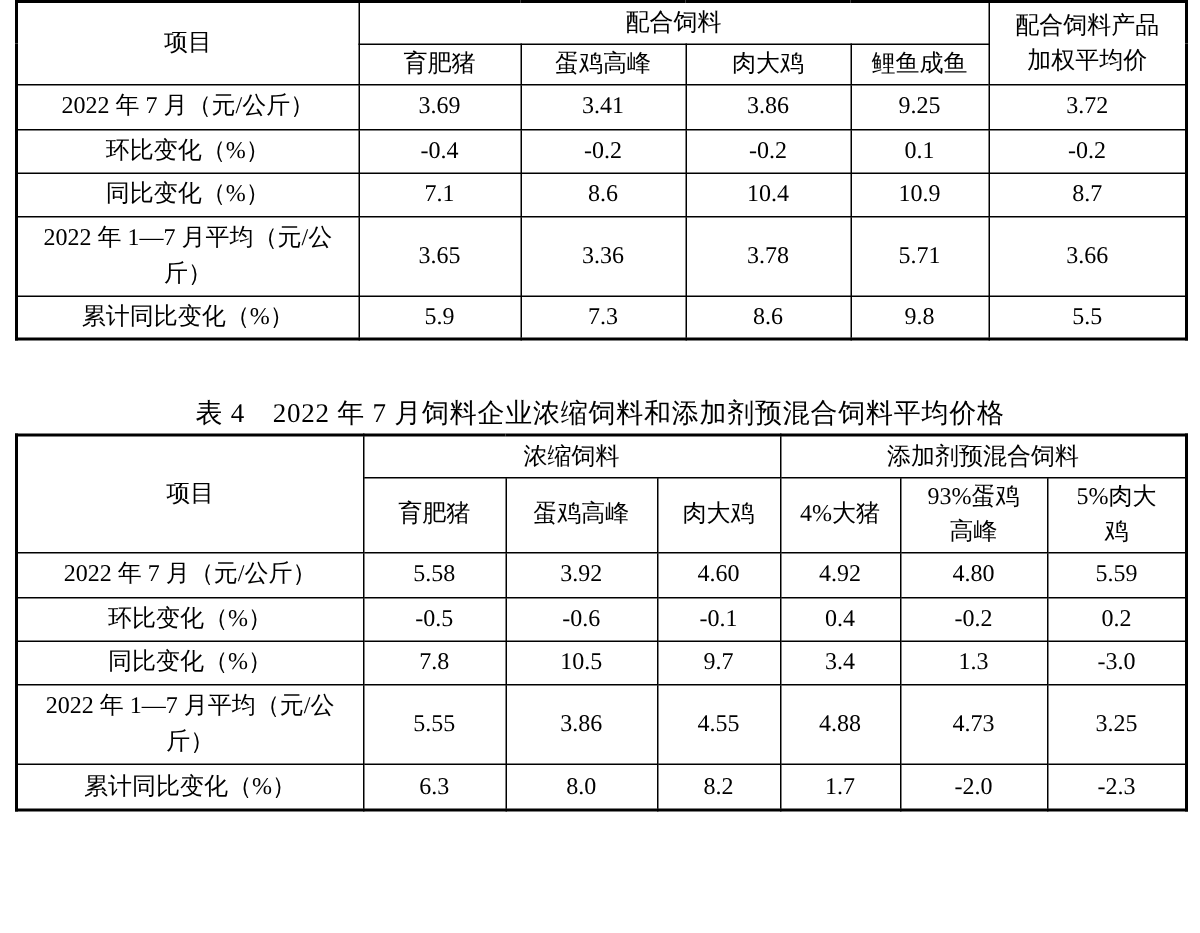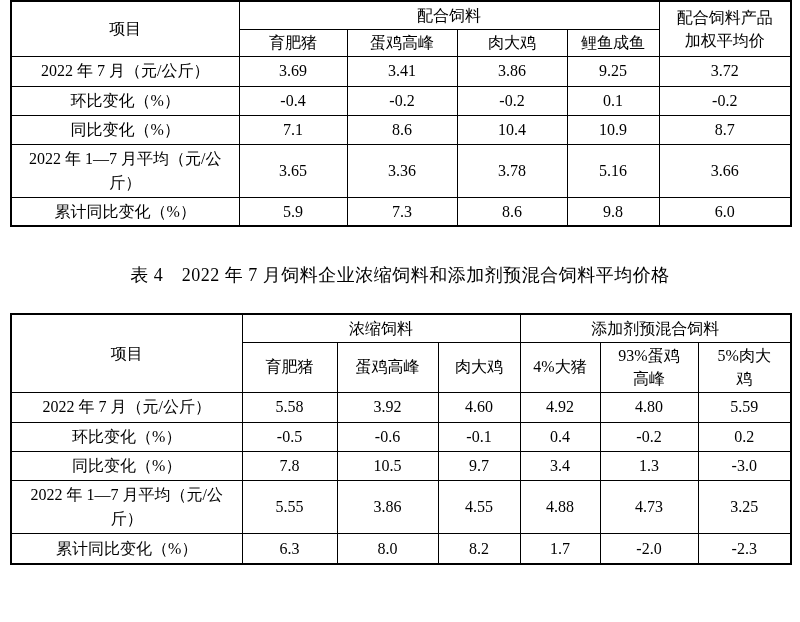--- a/index.html
+++ b/index.html
@@ -21,21 +21,21 @@
   .table-title {
     text-align: center;
     font-size: 18px;
     line-height: 22px;
     margin-top: 12px;
     margin-bottom: 18px;
     letter-spacing: 0.5px;
   }
   .table-title.t4title {
     margin-top: 37px;
-    margin-bottom: 27px;
+    margin-bottom: 3px;
   }
   table.data-table {
     width: 780px;
     table-layout: fixed;
     border-collapse: collapse;
     border: 2px solid #000000;
     font-size: 16px;
   }
   table.data-table td {
     border: 1px solid #000000;
@@ -117,30 +117,30 @@
           <td>8.6</td>
           <td>10.4</td>
           <td>10.9</td>
           <td>8.7</td>
         </tr>
         <tr>
           <td>2022 年 1—7 月平均（元/公斤）</td>
           <td>3.65</td>
           <td>3.36</td>
           <td>3.78</td>
-          <td>5.16</td>
+          <td>5.71</td>
           <td>3.66</td>
         </tr>
         <tr>
           <td>累计同比变化（%）</td>
           <td>5.9</td>
           <td>7.3</td>
           <td>8.6</td>
           <td>9.8</td>
-          <td>6.0</td>
+          <td>5.5</td>
         </tr>
       </tbody>
   </table>
 
   <div class="table-title t4title">表 4　2022 年 7 月饲料企业浓缩饲料和添加剂预混合饲料平均价格</div>
 
   <table id="t4" class="data-table">
     <colgroup>
       <col style="width:231px">
       <col style="width:95px">

